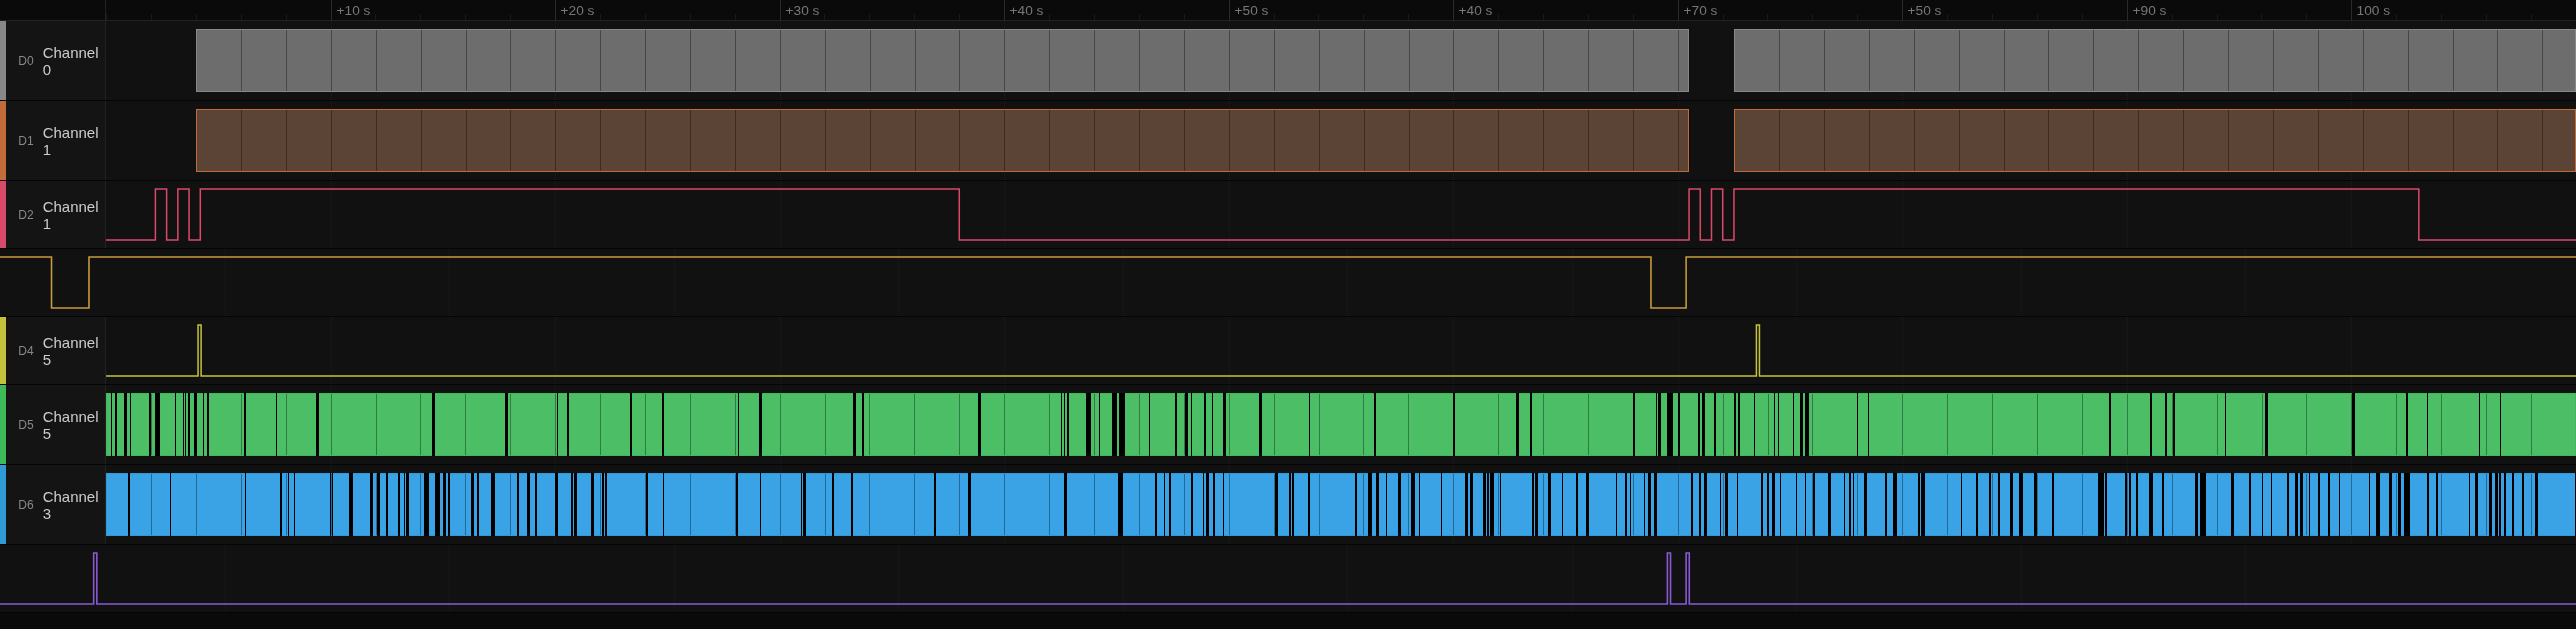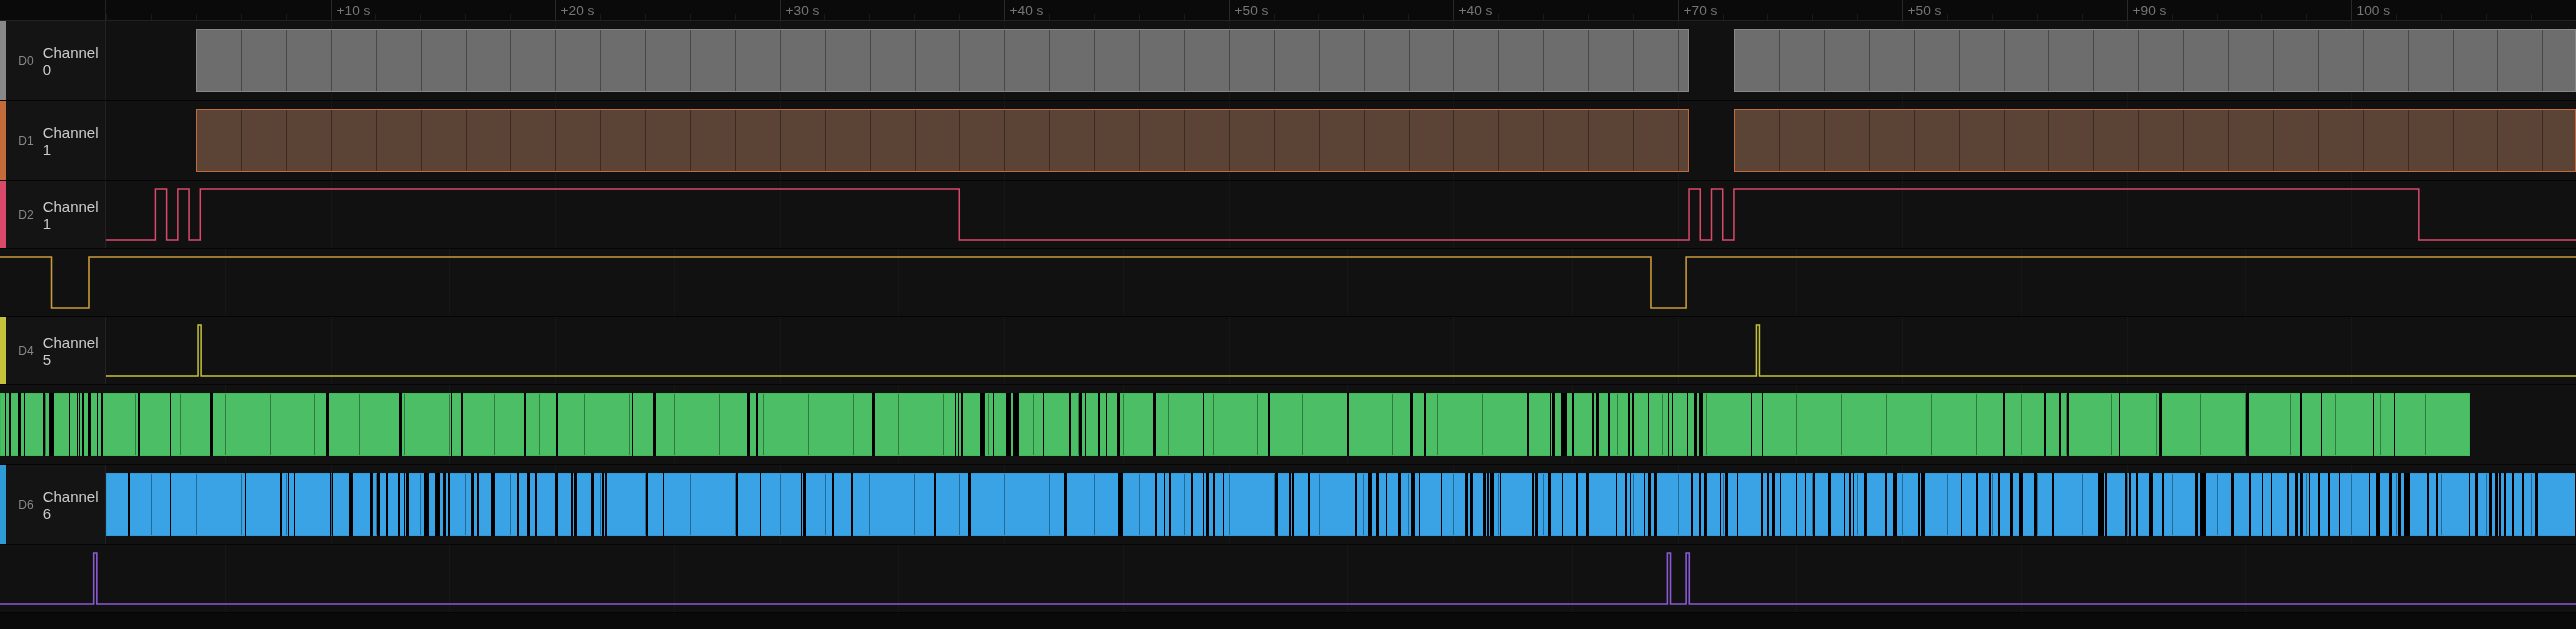--- a/index.html
+++ b/index.html
@@ -406,20 +406,25 @@
           <div class="grid" style="left: 1572px;"></div>
           <div class="grid" style="left: 1796px;"></div>
           <div class="grid" style="left: 2021px;"></div>
           <div class="grid" style="left: 2245px;"></div>
           <svg viewBox="0 0 3254 90" preserveAspectRatio="none">
             <path d="M 0 79.2 L 121.28545454545454 79.2 L 121.28545454545454 10.799999999999999 L 125.28545454545454 10.799999999999999 L 125.28545454545454 79.2 L 2174.2636363636366 79.2 L 2174.2636363636366 10.799999999999999 L 2178.2636363636366 10.799999999999999 L 2178.2636363636366 79.2 L 3254 79.2" fill="none" stroke="#c4c23a" stroke-width="2"></path>
           </svg>
         </div>
       </div>
       <div class="channel big">
+        <div class="label">
+          <div class="color-bar" style="background: rgb(61, 187, 88);"></div>
+          <span class="idx">D5</span>
+          <span class="name">Channel 5</span>
+        </div>
         <div class="wave">
           <div class="grid" style="left: 225px;"></div>
           <div class="grid" style="left: 449px;"></div>
           <div class="grid" style="left: 674px;"></div>
           <div class="grid" style="left: 898px;"></div>
           <div class="grid" style="left: 1123px;"></div>
           <div class="grid" style="left: 1347px;"></div>
           <div class="grid" style="left: 1572px;"></div>
           <div class="grid" style="left: 1796px;"></div>
           <div class="grid" style="left: 2021px;"></div>
@@ -568,21 +573,21 @@
           <div class="stripe" style="left: 2373px; width: 1.4px;"></div>
           <div class="stripe" style="left: 2067px; width: 2.4px;"></div>
           <div class="stripe" style="left: 2300px; width: 1.5px;"></div>
           <div class="stripe" style="left: 2159px; width: 2.8px;"></div>
         </div>
       </div>
       <div class="channel big">
         <div class="label">
           <div class="color-bar" style="background: rgb(47, 155, 214);"></div>
           <span class="idx">D6</span>
-          <span class="name">Channel 6</span>
+          <span class="name">Channel 3</span>
         </div>
         <div class="wave">
           <div class="grid" style="left: 225px;"></div>
           <div class="grid" style="left: 449px;"></div>
           <div class="grid" style="left: 674px;"></div>
           <div class="grid" style="left: 898px;"></div>
           <div class="grid" style="left: 1123px;"></div>
           <div class="grid" style="left: 1347px;"></div>
           <div class="grid" style="left: 1572px;"></div>
           <div class="grid" style="left: 1796px;"></div>

